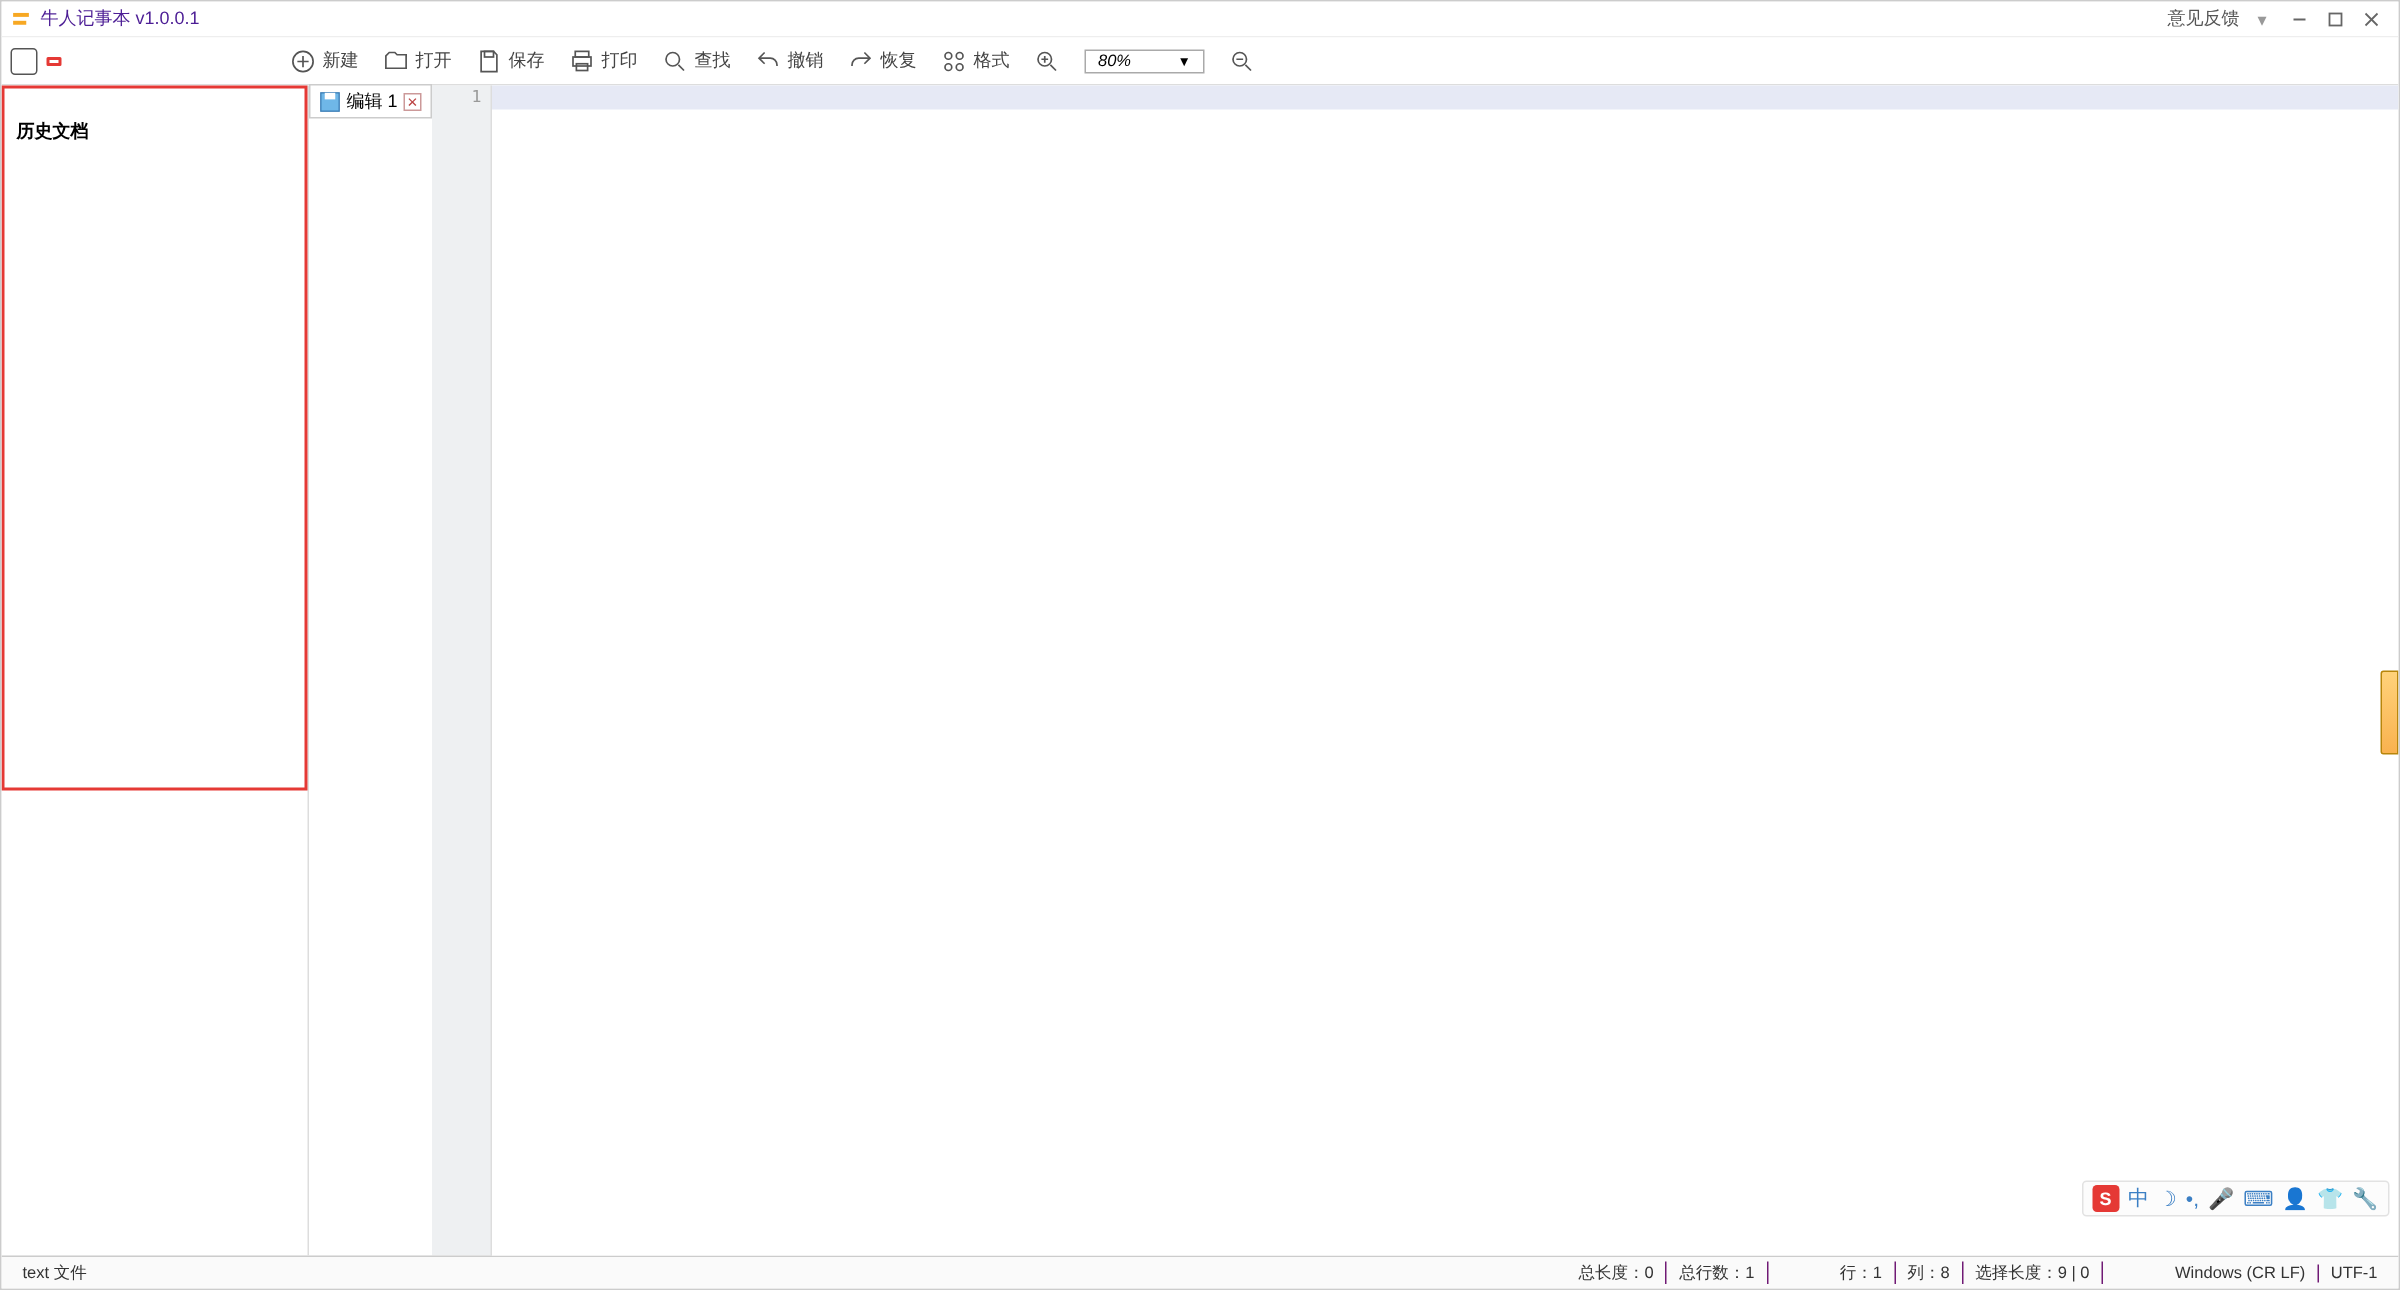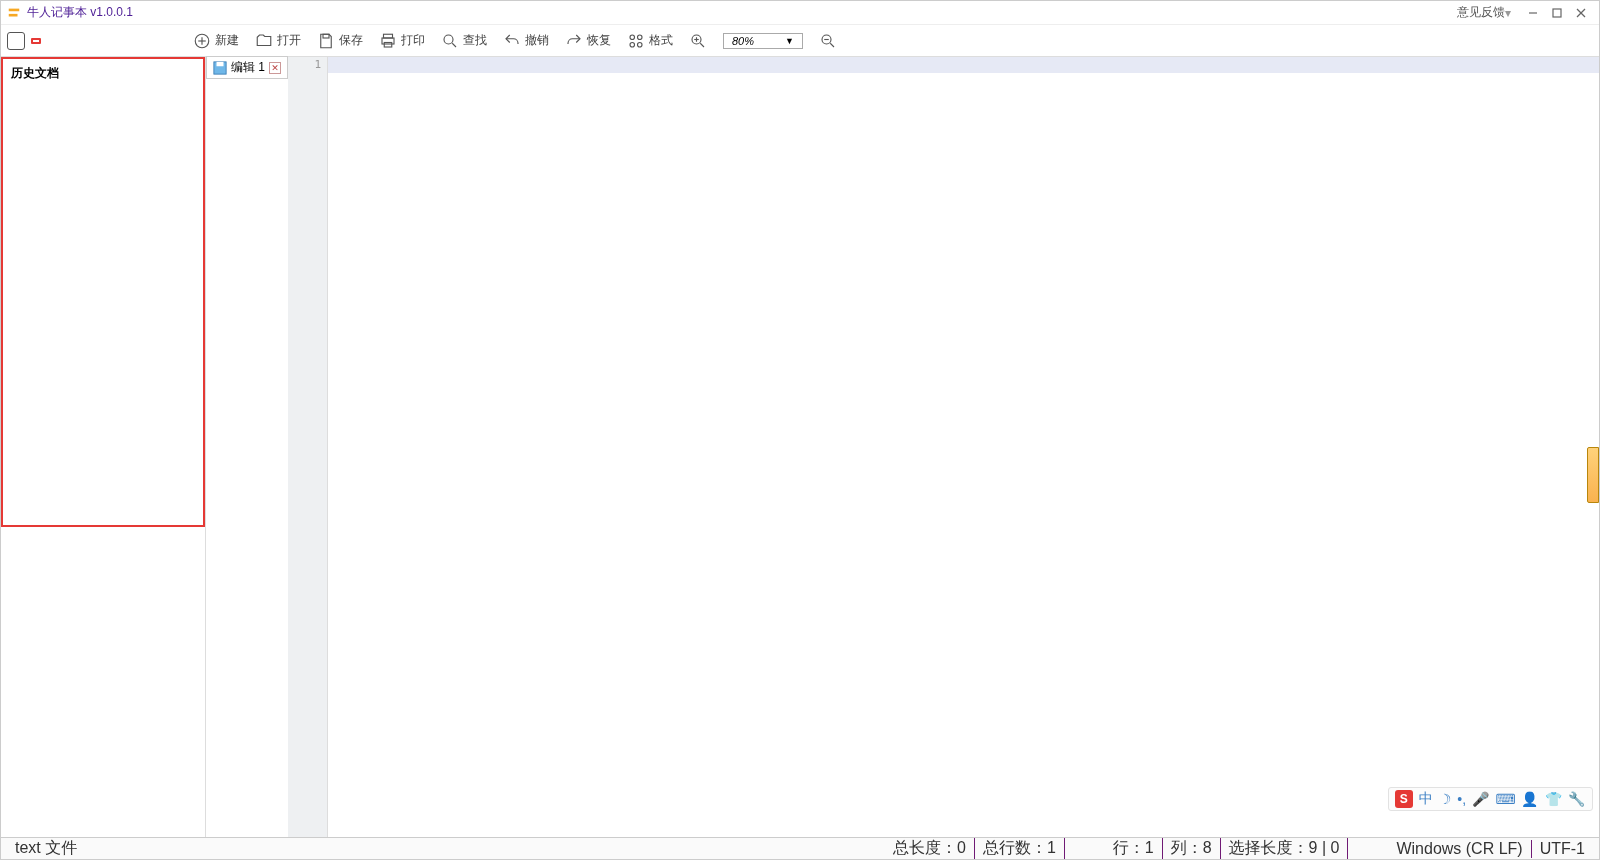--- a/index.html
+++ b/index.html
@@ -1,53 +1,53 @@
 <!DOCTYPE html>
 <html><head>
 <meta charset="utf-8">
 <style>
 * { margin: 0; padding: 0; box-sizing: border-box; }
 body { font-family: "Microsoft YaHei", "SimSun", sans-serif; font-size: 12px; width: 1600px; height: 860px; overflow: hidden; background: #fff; display: flex; flex-direction: column; border: 1px solid #ccc; }
 .titlebar { height: 24px; display: flex; align-items: center; padding: 0 6px; background: #fff; border-bottom: 1px solid #eee; }
 .titlebar .app-icon { width: 14px; height: 14px; margin-right: 6px; }
 .titlebar .title { flex: 0 0 auto; color: #4c1d95; }
 .titlebar .spacer { flex: 1; }
-.titlebar .feedback { color: #555; margin-right: 0; text-align: right; }
+.titlebar .feedback { color: #555; margin-right: 12px; text-align: right; }
 .titlebar .feedback-icon { color: #999; margin-right: 10px; }
 .win-btn { width: 24px; height: 20px; display: inline-flex; align-items: center; justify-content: center; color: #666; cursor: pointer; }
 .toolbar { height: 32px; display: flex; align-items: center; padding: 0 6px; border-bottom: 1px solid #ddd; background: #fff; gap: 12px; }
 .toolbar .left-group { display: flex; align-items: center; gap: 6px; }
 .toolbar .left-group .box-icon { width: 18px; height: 18px; border: 1.5px solid #555; border-radius: 3px; }
 .toolbar .left-group .panel-icon { width: 20px; height: 18px; background: #4fc1a6; border-radius: 2px; position: relative; }
 .toolbar .left-group .panel-icon::before { content: ""; position: absolute; left: 3px; top: 2px; bottom: 2px; width: 2px; background: #fff; }
 .toolbar .red-outline { border: 2px solid #e53935; padding: 1px 3px; border-radius: 1px; }
 .toolbar .main-group { display: flex; align-items: center; gap: 16px; margin-left: 140px; }
 .tool-btn { display: flex; align-items: center; gap: 4px; color: #444; cursor: pointer; }
 .tool-btn svg { width: 18px; height: 18px; stroke: #555; fill: none; stroke-width: 1.5; }
 .zoom-select { border: 1px solid #aaa; padding: 1px 8px; font-size: 11px; width: 80px; display: flex; justify-content: space-between; align-items: center; font-style: italic; }
 .zoom-select .caret { font-size: 9px; }
 .content { flex: 1; display: flex; min-height: 0; }
 .sidebar { width: 205px; border-right: 1px solid #ddd; display: flex; flex-direction: column; background: #fff; }
-.sidebar .red-box { border: 2px solid #e53935; margin: 0; height: 470px; padding: 6px 8px; }
+.sidebar .red-box { border: 2px solid #e53935; margin: 0; height: 470px; padding: 20px 8px; }
 .sidebar .red-box .heading { font-weight: bold; color: #000; }
 .editor-wrap { flex: 1; display: flex; flex-direction: row; min-width: 0; }
 .tabbar { height: 22px; display: flex; align-items: end; background: #f5f5f5; border-bottom: 1px solid #ccc; }
 .tab { display: flex; align-items: center; gap: 4px; padding: 2px 6px; background: #fff; border: 1px solid #ccc; border-bottom: none; font-size: 12px; }
 .tab .save-icon { width: 14px; height: 14px; }
 .tab .close-x { width: 12px; height: 12px; border: 1px solid #c99; color: #b44; font-size: 9px; display: inline-flex; align-items: center; justify-content: center; }
 .editor { flex: 1; display: flex; min-height: 0; }
 .gutter { width: 40px; background: #eef0f2; border-right: 1px solid #ddd; color: #999; text-align: right; padding: 0 6px; font-family: Consolas, monospace; font-size: 11px; }
 .gutter .ln { height: 16px; line-height: 16px; }
 .textarea { flex: 1; background: #fff; position: relative; }
 .textarea .current-line { height: 16px; background: #e6e9f5; }
 .floating-handle { position: absolute; right: 0; top: 50%; width: 12px; height: 56px; background: linear-gradient(#ffd27a, #f9b24f); border: 1px solid #b8860b; border-radius: 2px 0 0 2px; }
 .ime-bar { position: absolute; right: 6px; bottom: 26px; display: flex; align-items: center; gap: 6px; background: #fcfcfc; border: 1px solid #e2e2e2; padding: 2px 6px; border-radius: 3px; }
 .ime-bar .s-logo { width: 18px; height: 18px; background: #e53935; color: #fff; font-weight: bold; border-radius: 3px; display: flex; align-items: center; justify-content: center; font-size: 12px; }
 .ime-bar span { color: #3b7fc4; font-size: 14px; }
-.statusbar { height: 22px; border-top: 1px solid #ccc; display: flex; align-items: center; font-size: 16px; color: #333; padding: 0 6px; background: #fafafa; }
+.statusbar { height: 22px; border-top: 1px solid #ccc; display: flex; align-items: center; font-size: 11px; color: #333; padding: 0 6px; background: #fafafa; }
 .statusbar .seg { padding: 0 8px; border-right: 1px solid #701a75; }
 .statusbar .seg:last-child { border-right: none; }
 .statusbar .spacer { flex: 1; }
 </style>
 </head>
 <body>
 
 <div class="titlebar">
   <span class="app-icon">
     <svg viewBox="0 0 16 16">

